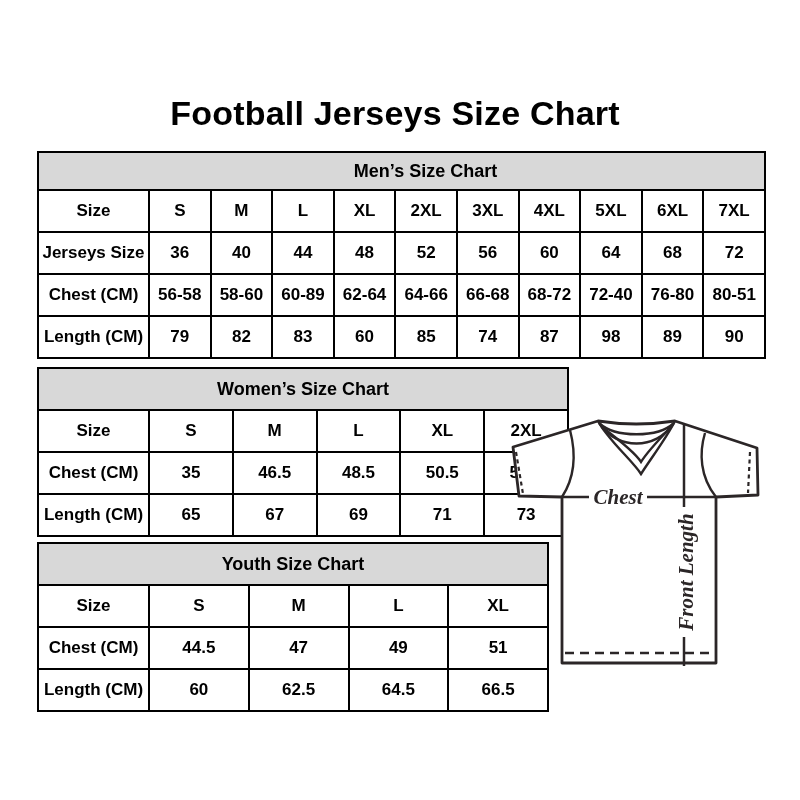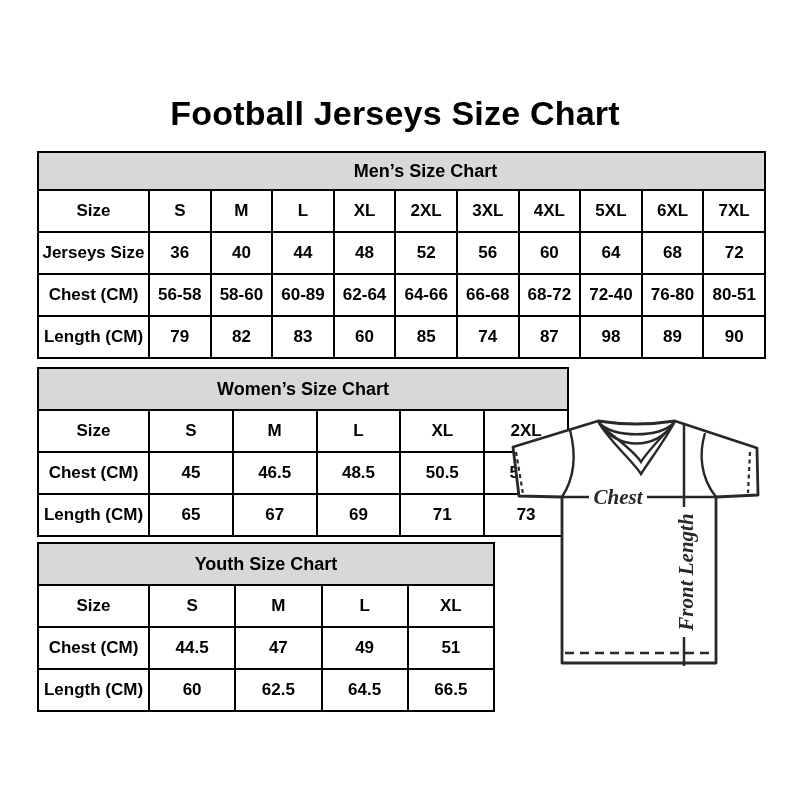--- a/index.html
+++ b/index.html
@@ -19,21 +19,21 @@
   table.sizes td {
     border:2px solid #000; text-align:center; vertical-align:middle;
     font-weight:bold; font-size:17px; padding:0; overflow:hidden;
     white-space:nowrap; height:40px;
   }
   table.sizes td.hdr { background:#d8d8d8; font-size:18px; }
   table.men { left:37px; top:151px; width:729px; }
   table.men td { height:40px; }
   table.men td.hdr { height:36px;padding-left:48px; }
   table.women { left:37px; top:367px; width:532px; }
-  table.youth { left:37px; top:542px; width:458px; }
+  table.youth { left:37px; top:542px; width:512px; }
   #jersey { position:absolute; left:505px; top:405px; width:270px; height:270px; }
   #jersey .lbl {
     font-family:"Liberation Serif","DejaVu Serif",serif;
     font-weight:bold; font-style:italic; font-size:21px;
   }
 </style>
 </head>
 <body>
 
 <div id="canvas">
@@ -128,21 +128,21 @@
         <tr>
           <td>Size</td>
           <td>S</td>
           <td>M</td>
           <td>L</td>
           <td>XL</td>
           <td>2XL</td>
         </tr>
         <tr>
           <td>Chest (CM)</td>
-          <td>45</td>
+          <td>35</td>
           <td>46.5</td>
           <td>48.5</td>
           <td>50.5</td>
           <td>52.5</td>
         </tr>
         <tr>
           <td>Length (CM)</td>
           <td>65</td>
           <td>67</td>
           <td>69</td>

